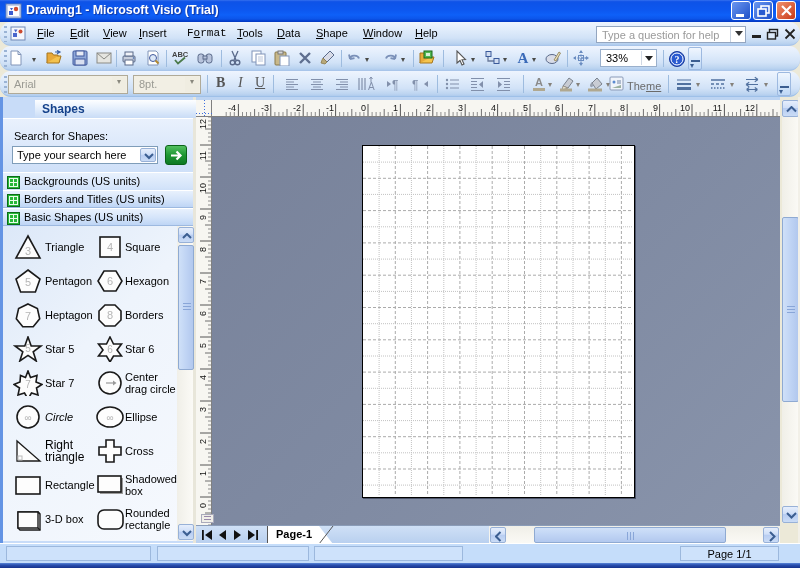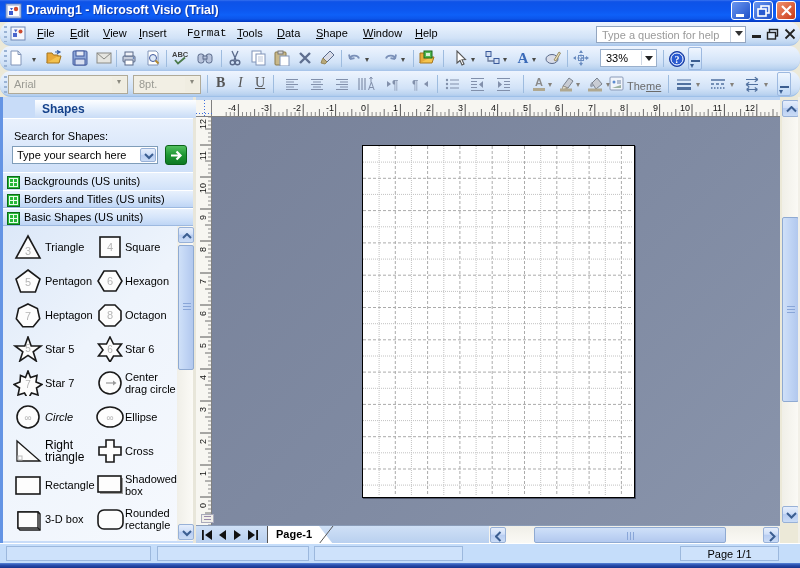--- a/index.html
+++ b/index.html
@@ -387,21 +387,21 @@
         <div class="abs" style="left:122px;top:49px;font-size:11px;line-height:12px;color:#000;">Hexagon</div>
         <div class="abs" style="left:10px;top:76px;"><svg width="30" height="26" viewBox="0 0 30 26">
             <path d="M15 2 L24.4 6.5 L26.7 16.7 L20.2 24.8 L9.8 24.8 L3.3 16.7 L5.6 6.5 Z" fill="#fdfdfd" stroke="#1a1a1a" stroke-width="1.6"></path>
             <text x="15" y="18" font-family="Liberation Sans, sans-serif" font-size="11" fill="#b5b5b5" text-anchor="middle">7</text>
           </svg></div>
         <div class="abs" style="left:42px;top:83px;font-size:11px;line-height:12px;color:#000;">Heptagon</div>
         <div class="abs" style="left:92px;top:76px;"><svg width="30" height="26" viewBox="0 0 30 26">
             <path d="M10 3 L20 3 L26 9 L26 18 L20 24 L10 24 L4 18 L4 9 Z" fill="#fdfdfd" stroke="#1a1a1a" stroke-width="1.6"></path>
             <text x="15" y="17" font-family="Liberation Sans, sans-serif" font-size="11" fill="#b5b5b5" text-anchor="middle">8</text>
           </svg></div>
-        <div class="abs" style="left:122px;top:83px;font-size:11px;line-height:12px;color:#000;">Octagon</div>
+        <div class="abs" style="left:122px;top:83px;font-size:11px;line-height:12px;color:#000;">Borders</div>
         <div class="abs" style="left:10px;top:110px;"><svg width="30" height="26" viewBox="0 0 30 26">
             <path d="M15 1 L18.2 10 L28 10 L20.2 15.8 L23.2 25 L15 19.4 L6.8 25 L9.8 15.8 L2 10 L11.8 10 Z" fill="#fdfdfd" stroke="#1a1a1a" stroke-width="1.6"></path>
             <text x="15" y="16" font-family="Liberation Sans, sans-serif" font-size="10" fill="#b5b5b5" text-anchor="middle">5</text>
           </svg></div>
         <div class="abs" style="left:42px;top:117px;font-size:11px;line-height:12px;color:#000;">Star 5</div>
         <div class="abs" style="left:92px;top:110px;"><svg width="30" height="26" viewBox="0 0 30 26">
             <path d="M15 1 L18.5 8 L26.5 8 L22 14 L26.5 20 L18.5 20 L15 26 L11.5 20 L3.5 20 L8 14 L3.5 8 L11.5 8 Z" fill="#fdfdfd" stroke="#1a1a1a" stroke-width="1.6"></path>
             <text x="15" y="17" font-family="Liberation Sans, sans-serif" font-size="10" fill="#b5b5b5" text-anchor="middle">6</text>
           </svg></div>
         <div class="abs" style="left:122px;top:117px;font-size:11px;line-height:12px;color:#000;">Star 6</div>

